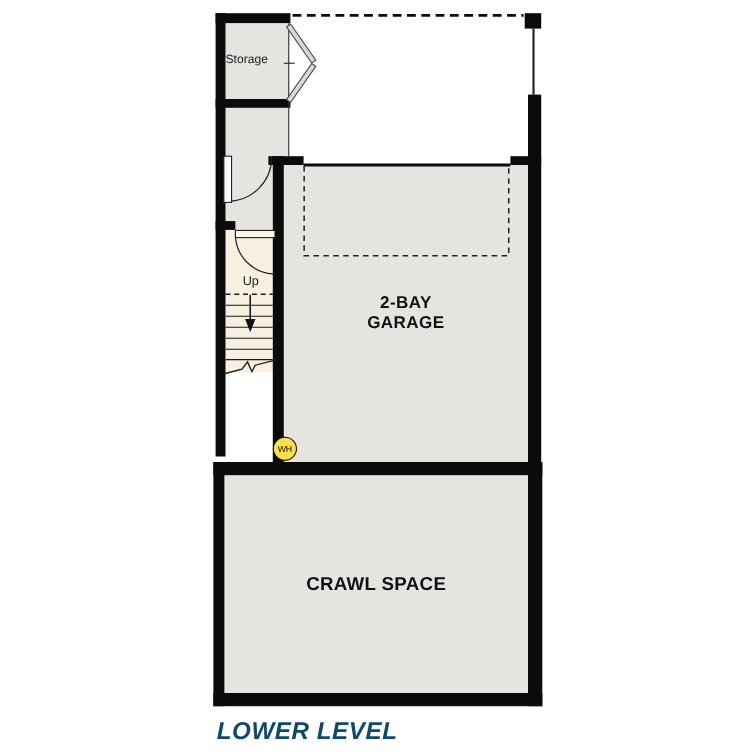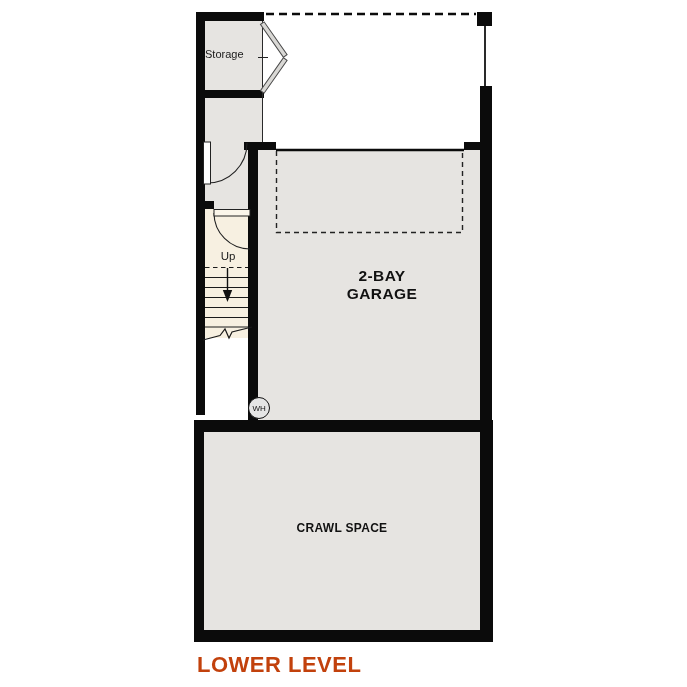--- a/index.html
+++ b/index.html
@@ -6,25 +6,25 @@
   .canvas{position:relative;width:687px;height:687px;background:#fff;overflow:hidden;
           font-family:"Liberation Sans", sans-serif;}
   .fill{position:absolute;background:var(--floor-gray,#e6e4e1);}
   .fill-cream{position:absolute;background:var(--stair-cream,#f7f0e1);}
   .wall{position:absolute;background:var(--wall-black,#0b0b0b);}
   .thinline{position:absolute;background:#2a2a2a;}
   .label{position:absolute;color:#1a1a1a;text-align:center;}
   .room-label{font-weight:bold;color:#111;}
   .svg-overlay{position:absolute;left:0;top:0;width:687px;height:687px;}
   .wh{position:absolute;left:248px;top:397px;width:22px;height:22px;border:1.6px solid #111;
-      border-radius:50%;background:#e5e5e5;display:flex;align-items:center;justify-content:center;
+      border-radius:50%;background:#fde047;display:flex;align-items:center;justify-content:center;
       font-size:8px;color:#111;letter-spacing:-0.2px;box-sizing:border-box;}
-  .title{position:absolute;left:197px;top:652px;font-size:22px;font-weight:bold;color:#c2410c;
-         letter-spacing:0.5px;}
-  .garage-label{white-space:pre-line;line-height:18px;letter-spacing:0.4px;padding-left:13px;}
+  .title{position:absolute;left:197px;top:652px;font-size:22px;font-weight:bold;color:#0c4a6e;
+         letter-spacing:0.5px;font-style:italic;}
+  .garage-label{white-space:pre-line;line-height:18px;letter-spacing:0.4px;}
 </style>
 </head>
 <body>
 
 <div class="canvas">
 
   <div class="fill" style="left:205px;top:21px;width:57px;height:69px;"></div>
   <div class="fill" style="left:205px;top:98px;width:57px;height:44px;"></div>
   <div class="fill" style="left:205px;top:142px;width:43px;height:68px;"></div>
   <div class="fill-cream" style="left:205px;top:209px;width:43px;height:129px;"></div>
@@ -92,16 +92,16 @@
   </svg>
 
   <div class="wh">
     <span>WH</span>
   </div>
 
   <div class="label" style="left:205px;top:48px;width:34px;font-size:11px;">Storage</div>
   <div class="label" style="left:205px;top:250px;width:46px;font-size:11.5px;">Up</div>
   <div class="label room-label garage-label" style="left:258px;top:267px;width:222px;font-size:15.5px;">2-BAY
 GARAGE</div>
-  <div class="label room-label" style="left:204px;top:521px;width:276px;font-size:12px;letter-spacing:0.3px;">CRAWL SPACE</div>
+  <div class="label room-label" style="left:204px;top:521px;width:276px;font-size:17px;letter-spacing:0.3px;">CRAWL SPACE</div>
   <div class="title">LOWER LEVEL</div>
 
 </div>
 
 </body></html>

